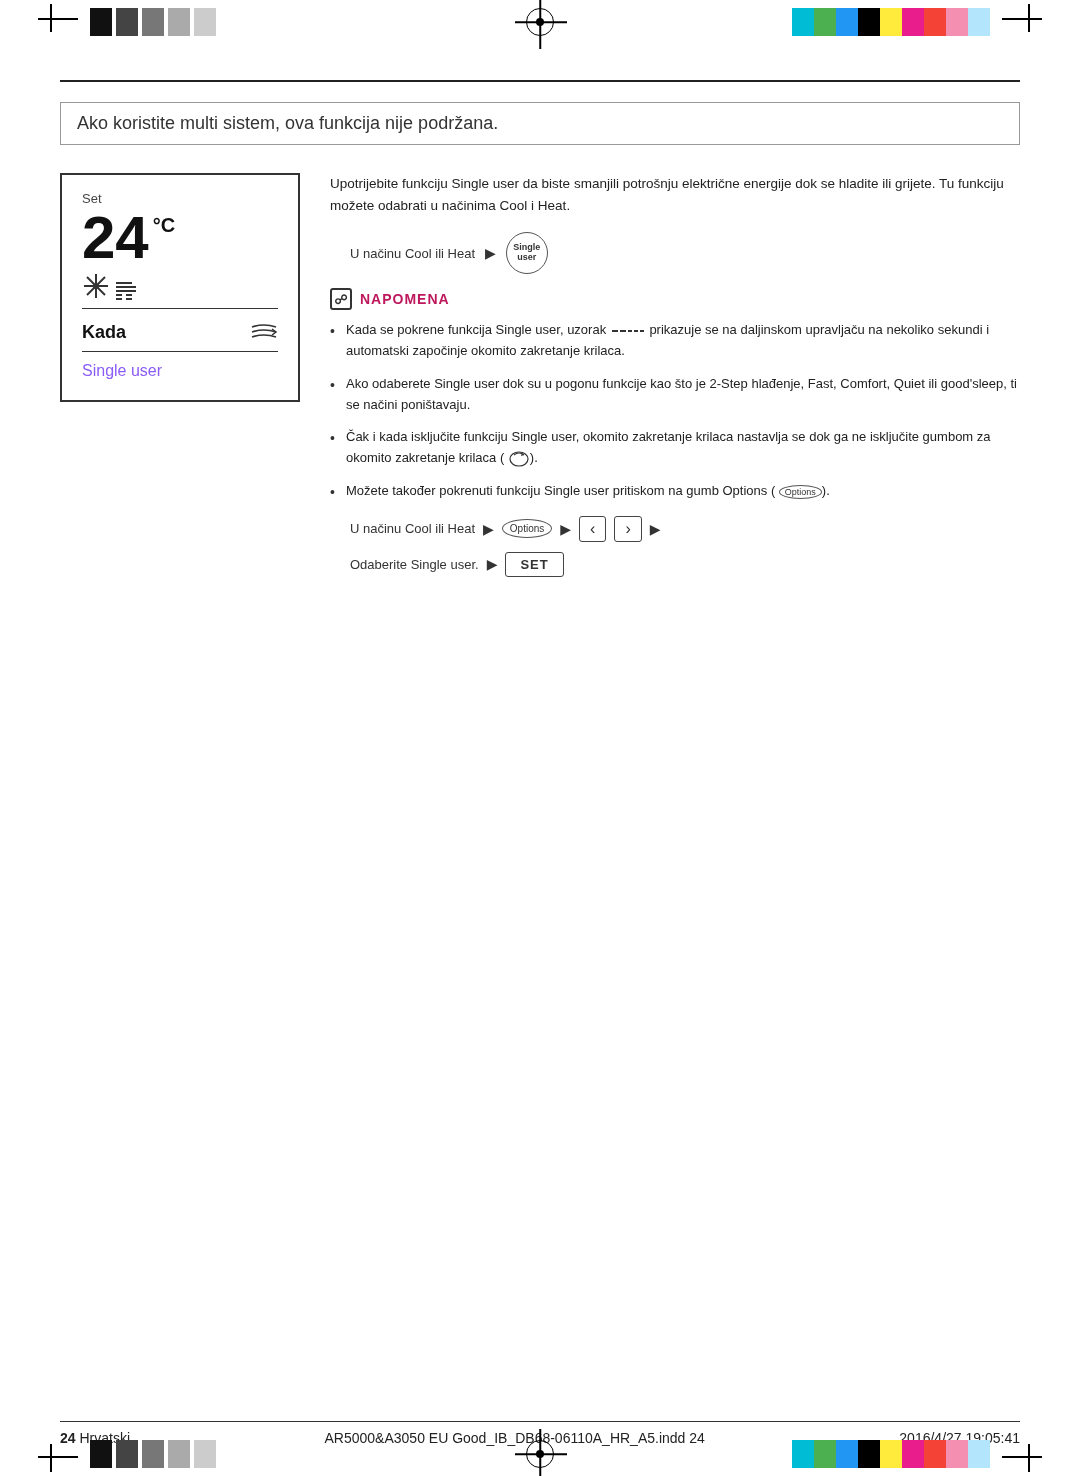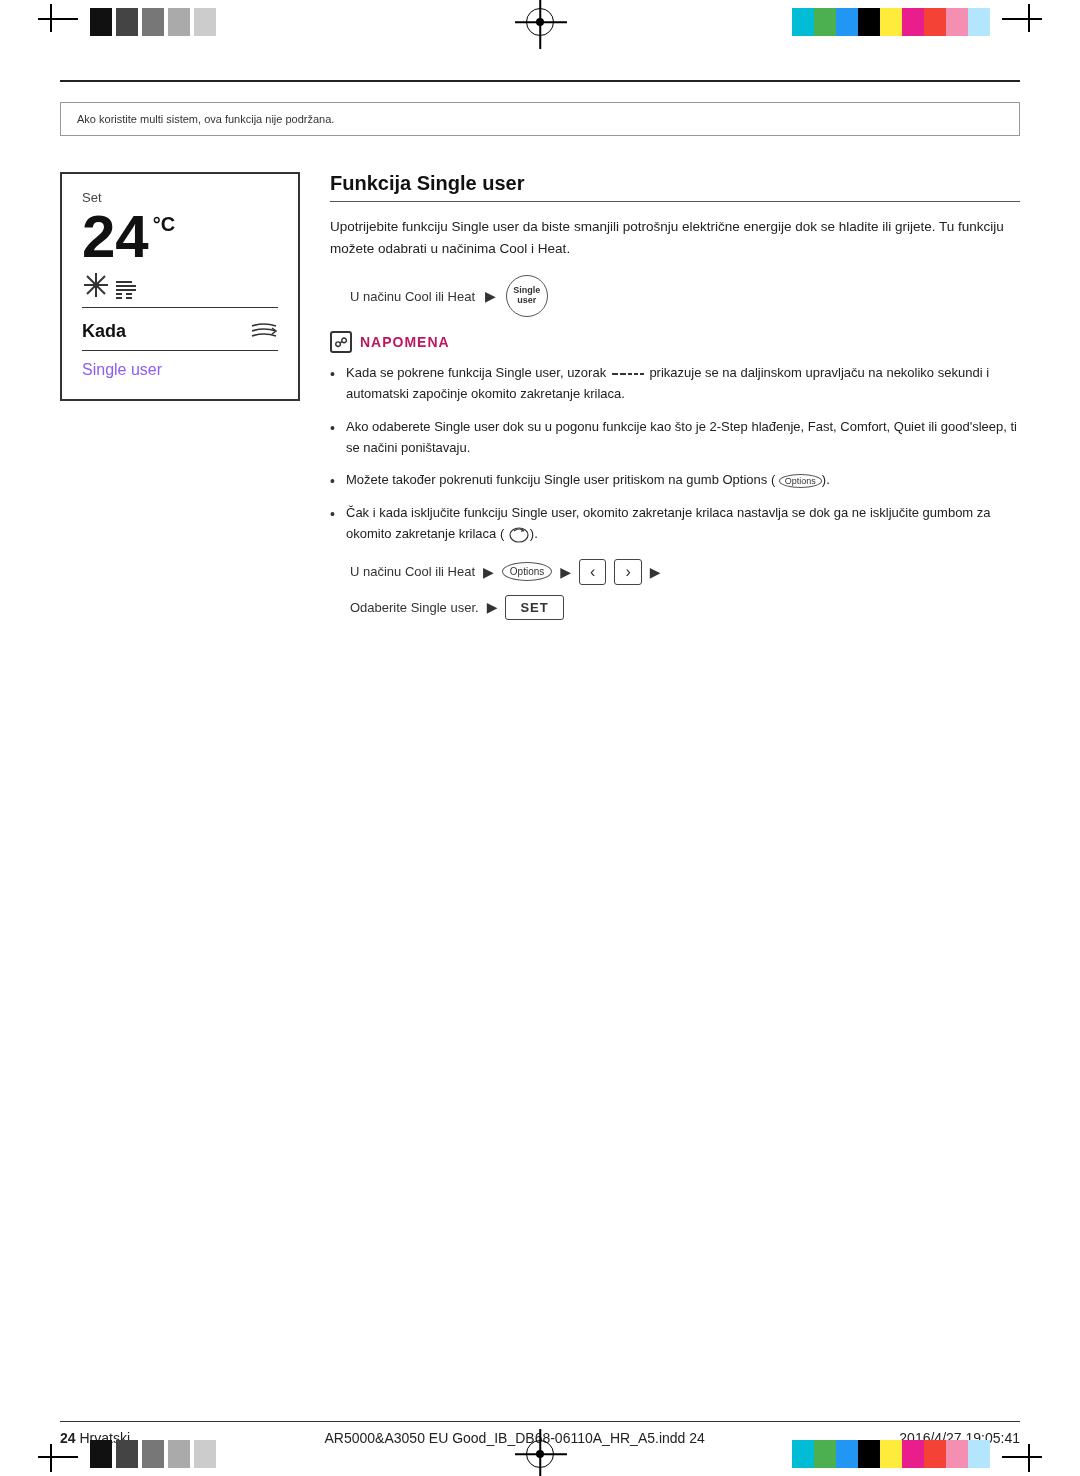--- a/index.html
+++ b/index.html
@@ -104,22 +104,22 @@
       width: 100%;
       height: 2px;
       background: #222;
       margin-bottom: 20px;
     }
 
     
     .notice-box {
       border: 1px solid #999;
       padding: 10px 16px;
-      margin-bottom: 36px;
-      font-size: 11px;
+      margin-bottom: 28px;
+      font-size: 18px;
       color: #333;
       display: inline-block;
       width: 100%;
     }
 
     
     .two-col {
       display: flex;
       gap: 30px;
       margin-bottom: 20px;
@@ -490,21 +490,20 @@
             <path d="M2 16 Q14 12 26 16" stroke="#333" stroke-width="1.5" fill="none"></path>
             <path d="M22 14 L26 11 L22 8" stroke="#333" stroke-width="1.5" fill="none"></path>
           </svg>
         </div>
 
         <div class="single-user-label">Single user</div>
       </div>
     </div>
 
     <div class="right-col">
-      <h2 class="section-title">Funkcija Single user</h2>
 
       <p class="intro-text">Upotrijebite funkciju Single user da biste smanjili potrošnju električne energije dok se hladite ili grijete. Tu funkciju možete odabrati u načinima Cool i Heat.</p>
 
       <div class="instruction-row">
         <span class="small-label">U načinu Cool ili Heat</span>
         <span class="arrow-right">▶</span>
 
         <div class="single-user-btn">
           <span style="font-size:9px; font-weight:bold; line-height:1.1;">Single</span>
           <span style="font-size:9px; font-weight:bold; line-height:1.1;">user</span>
@@ -523,29 +522,29 @@
             <span style="display:inline-flex; gap:2px; vertical-align:middle; margin: 0 2px;">
               <span style="display:inline-block;width:6px;height:2px;background:#333;"></span>
               <span style="display:inline-block;width:6px;height:2px;background:#333;"></span>
               <span style="display:inline-block;width:4px;height:2px;background:transparent;border-bottom:2px dashed #333;"></span>
               <span style="display:inline-block;width:4px;height:2px;background:transparent;border-bottom:2px dashed #333;"></span>
               <span style="display:inline-block;width:4px;height:2px;background:transparent;border-bottom:2px dashed #333;"></span>
             </span>
             prikazuje se na daljinskom upravljaču na nekoliko sekundi i automatski započinje okomito zakretanje krilaca.
           </li>
           <li>Ako odaberete Single user dok su u pogonu funkcije kao što je 2-Step hlađenje, Fast, Comfort, Quiet ili good'sleep, ti se načini poništavaju.</li>
-          <li>Možete također pokrenuti funkciju Single user pritiskom na gumb Options (
-            <span class="options-btn" style="font-size:9px; padding: 1px 5px;">Options</span>).
-          </li>
           <li>Čak i kada isključite funkciju Single user, okomito zakretanje krilaca nastavlja se dok ga ne isključite gumbom za okomito zakretanje krilaca (
             <svg width="22" height="18" viewBox="0 0 22 18" style="vertical-align:middle;">
               <ellipse cx="11" cy="9" rx="9" ry="7" fill="none" stroke="#333" stroke-width="1.2"></ellipse>
               <path d="M6 5 Q11 1 16 5" fill="none" stroke="#333" stroke-width="1.2"></path>
               <path d="M14 3 L16 5 L13 6" fill="#333"></path>
             </svg>).
+          </li>
+          <li>Možete također pokrenuti funkciju Single user pritiskom na gumb Options (
+            <span class="options-btn" style="font-size:9px; padding: 1px 5px;">Options</span>).
           </li>
         </ul>
       </div>
 
       <div class="instr-row-2">
         <span class="small-label">U načinu Cool ili Heat</span>
         <span class="arrow-right">▶</span>
         <span class="options-btn">Options</span>
         <span class="arrow-right">▶</span>
         <span class="nav-btn">‹</span>

